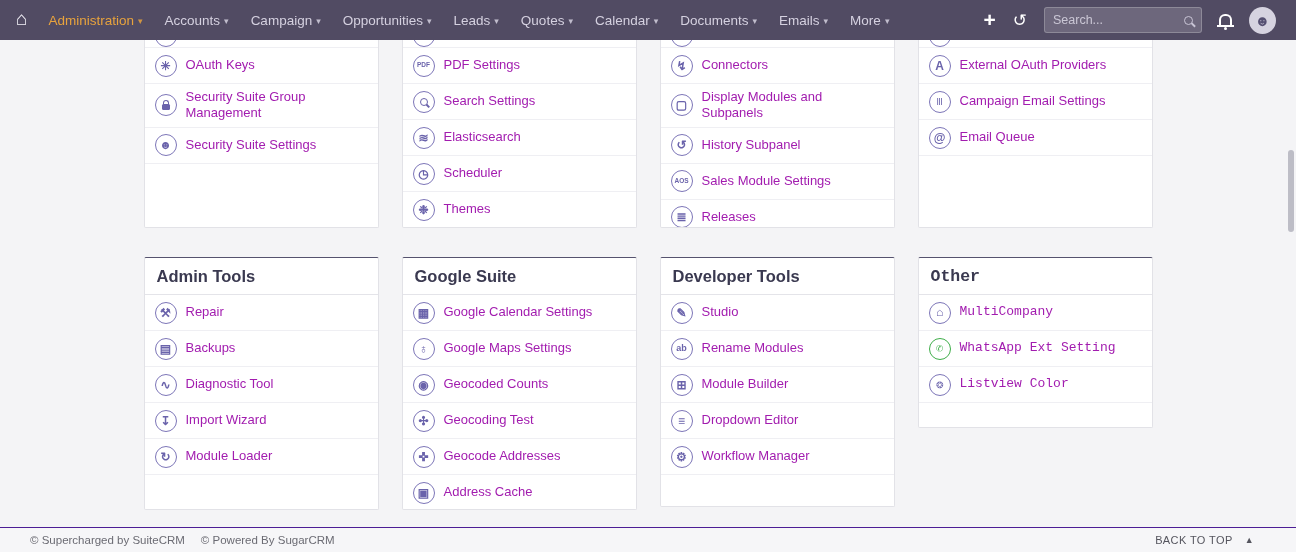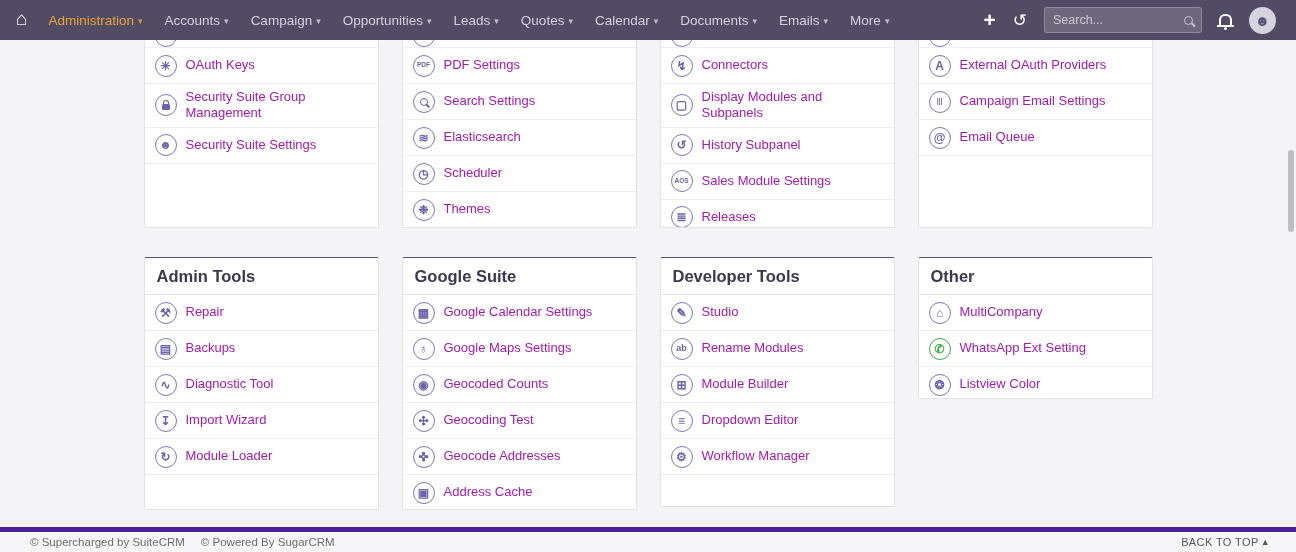--- a/index.html
+++ b/index.html
@@ -28,21 +28,21 @@
   
   .content { position:absolute; top:40px; left:0; right:0; bottom:25px; background:#f4f4f6; overflow:hidden; }
   .grid { display:grid; grid-template-columns:repeat(4,235px); column-gap:23px; width:1009px; margin:0 auto; align-items:start; }
   .row2 { margin-top:29px; }
 
   .card { background:#fff; border:1px solid #e2e2e7; border-radius:2px; overflow:hidden; }
   .row1 .card { height:188px; border-top:none; border-radius:0 0 2px 2px; }
   .row2 .card { border-top:1px solid #55526e; }
   .row2 .card:nth-child(1), .row2 .card:nth-child(2) { height:253px; }
   .row2 .card:nth-child(3) { height:250px; }
-  .row2 .card:nth-child(4) { height:142px; }
+  .row2 .card:nth-child(4) { height:171px;font-family:Liberation Mono, monospace; }
 
   .card-header { padding:9px 12px 8px 12px; font-size:16.5px; font-weight:700; color:#3a3950; border-bottom:1px solid #e4e4e9; }
 
   .partial-row { height:8px; border-bottom:1px solid #efeff3; position:relative; overflow:hidden; cursor:pointer; }
   .partial-icon { position:absolute; top:-15px; left:10px; }
 
   .item { display:flex; align-items:center; gap:9px; min-height:36px; padding:5px 10px; border-bottom:1px solid #efeff3; cursor:pointer; }
   .item-label { font-size:13px; color:#a21caf; line-height:1.25; }
 
   .circle-icon { width:22px; height:22px; border:1.5px solid #7d76b8; border-radius:50%; display:flex; align-items:center; justify-content:center; flex-shrink:0; background:#fff; }
@@ -50,23 +50,23 @@
   .glyph.len1 { font-size:12px; font-weight:600; }
   .glyph.len2 { font-size:9px; font-weight:700; }
   .glyph.len3 { font-size:6.5px; font-weight:700; letter-spacing:0; }
 
   .mini-mag { position:relative; width:8px; height:8px; border:1.5px solid #6a63ab; border-radius:50%; }
   .mini-mag::after { content:""; position:absolute; width:4px; height:1.5px; background:#6a63ab; transform:rotate(45deg); right:-3px; bottom:-2px; }
   .lockbody { width:8px; height:6px; background:#6a63ab; border-radius:1.5px; position:relative; margin-top:4px; }
   .lockbody::before { content:""; position:absolute; top:-4px; left:1px; width:4px; height:5px; border:1.5px solid #6a63ab; border-bottom:none; border-radius:3px 3px 0 0; }
 
   
-  .footer { position:absolute; left:0; right:0; bottom:0; height:25px; background:#f6f6f8; border-top:5px solid #4c1d95; display:flex; align-items:center; padding:0 26px 0 30px; font-size:11.5px; color:#6b6b73; }
+  .footer { position:absolute; left:0; right:0; bottom:0; height:25px; background:#f6f6f8; border-top:1px solid #4c1d95; display:flex; align-items:center; padding:0 42px 0 30px; font-size:11.5px; color:#6b6b73; }
   .footer .left { display:flex; gap:16px; }
-  .back-top { margin-left:auto; display:flex; align-items:center; gap:2px; color:#55555e; font-size:11px; letter-spacing:.4px; cursor:pointer; }
+  .back-top { margin-left:auto; display:flex; align-items:center; gap:12px; color:#55555e; font-size:11px; letter-spacing:.4px; cursor:pointer; }
   .back-top .tri { font-size:9px; }
 
   .scroll-thumb { position:absolute; right:2px; top:150px; width:6px; height:82px; background:#bdbdc6; border-radius:3px; z-index:60; cursor:pointer; }
 </style>
 </head>
 <body>
 
 <div class="navbar">
   <span class="home-btn">⌂</span>
   <div class="nav-menu">

